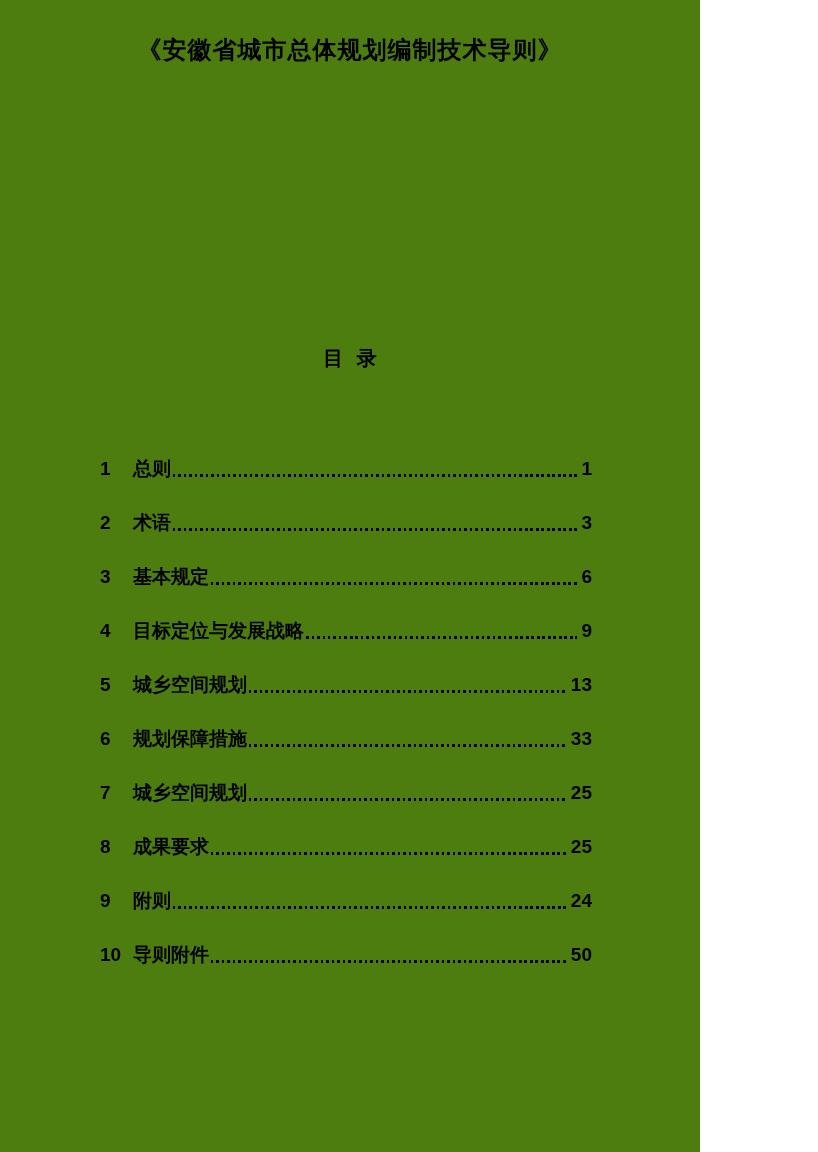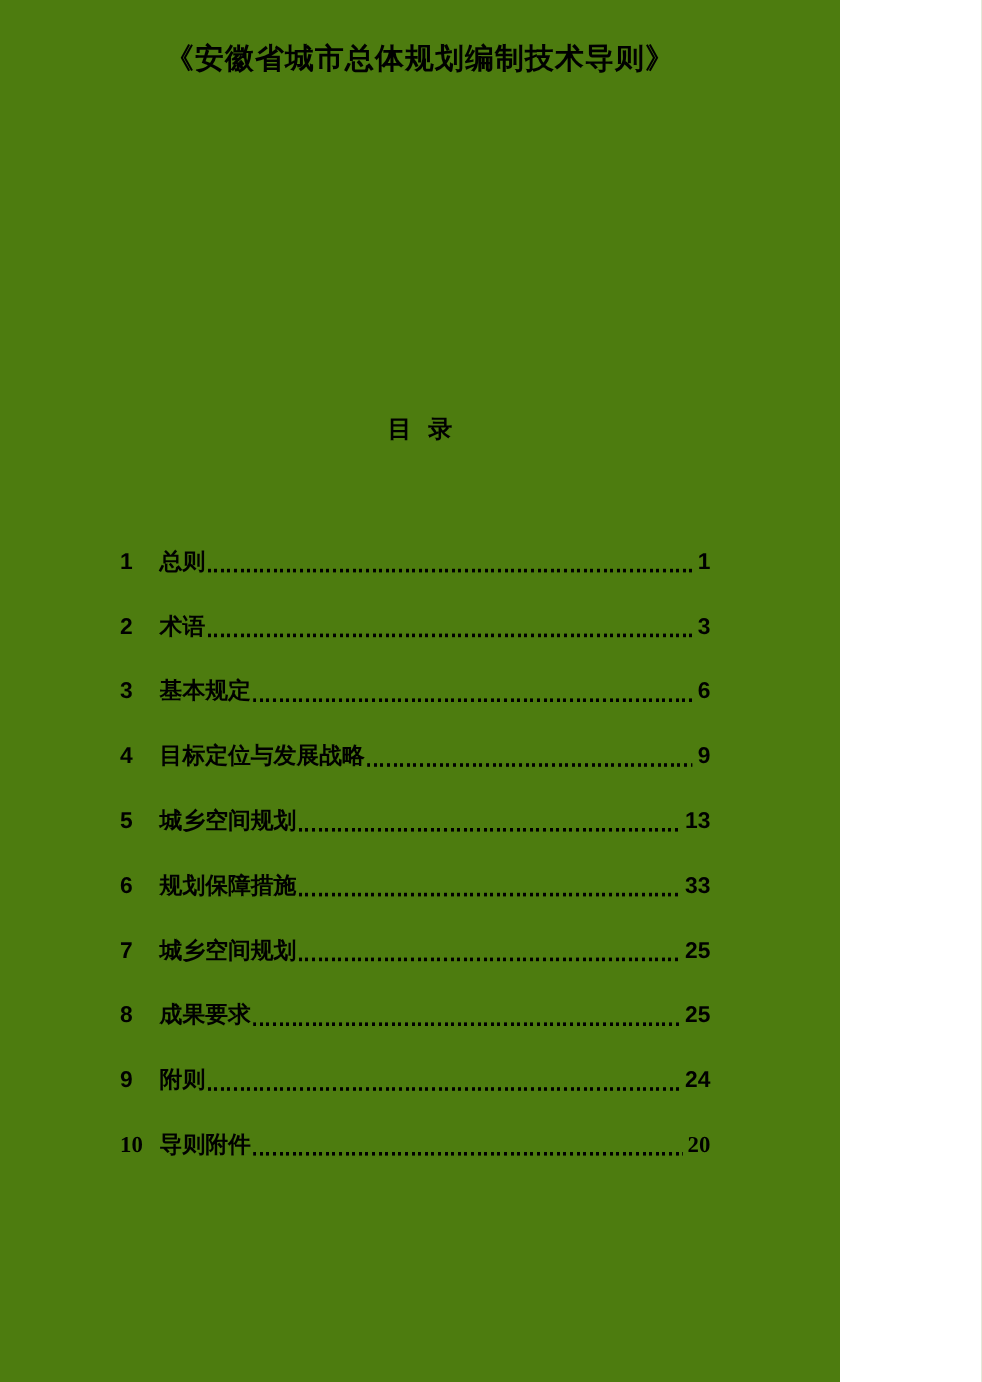--- a/index.html
+++ b/index.html
@@ -45,21 +45,21 @@
   }
   .toc-row {
     display: flex;
     align-items: flex-end;
     font-size: 19px;
     font-weight: bold;
     line-height: 22px;
     margin-bottom: 32px;
     cursor: pointer;
   }
-  .toc-row:last-child { margin-bottom: 0; font-family: Liberation Serif, serif; }
+  .toc-row:last-child { margin-bottom: 0; }
   .toc-num {
     flex: 0 0 33px;
     white-space: nowrap;
   }
   .toc-label {
     white-space: nowrap;
   }
   .toc-leader {
     flex: 1 1 auto;
     height: 3px;
@@ -145,16 +145,16 @@
     <span class="toc-num">9</span>
     <span class="toc-label">附则</span>
     <span class="toc-leader"></span>
     <span class="toc-page">24</span>
   </div>
 
   <div class="toc-row">
     <span class="toc-num">10</span>
     <span class="toc-label">导则附件</span>
     <span class="toc-leader"></span>
-    <span class="toc-page">20</span>
+    <span class="toc-page">50</span>
   </div>
 </div>
 </div>
 
 </body></html>

